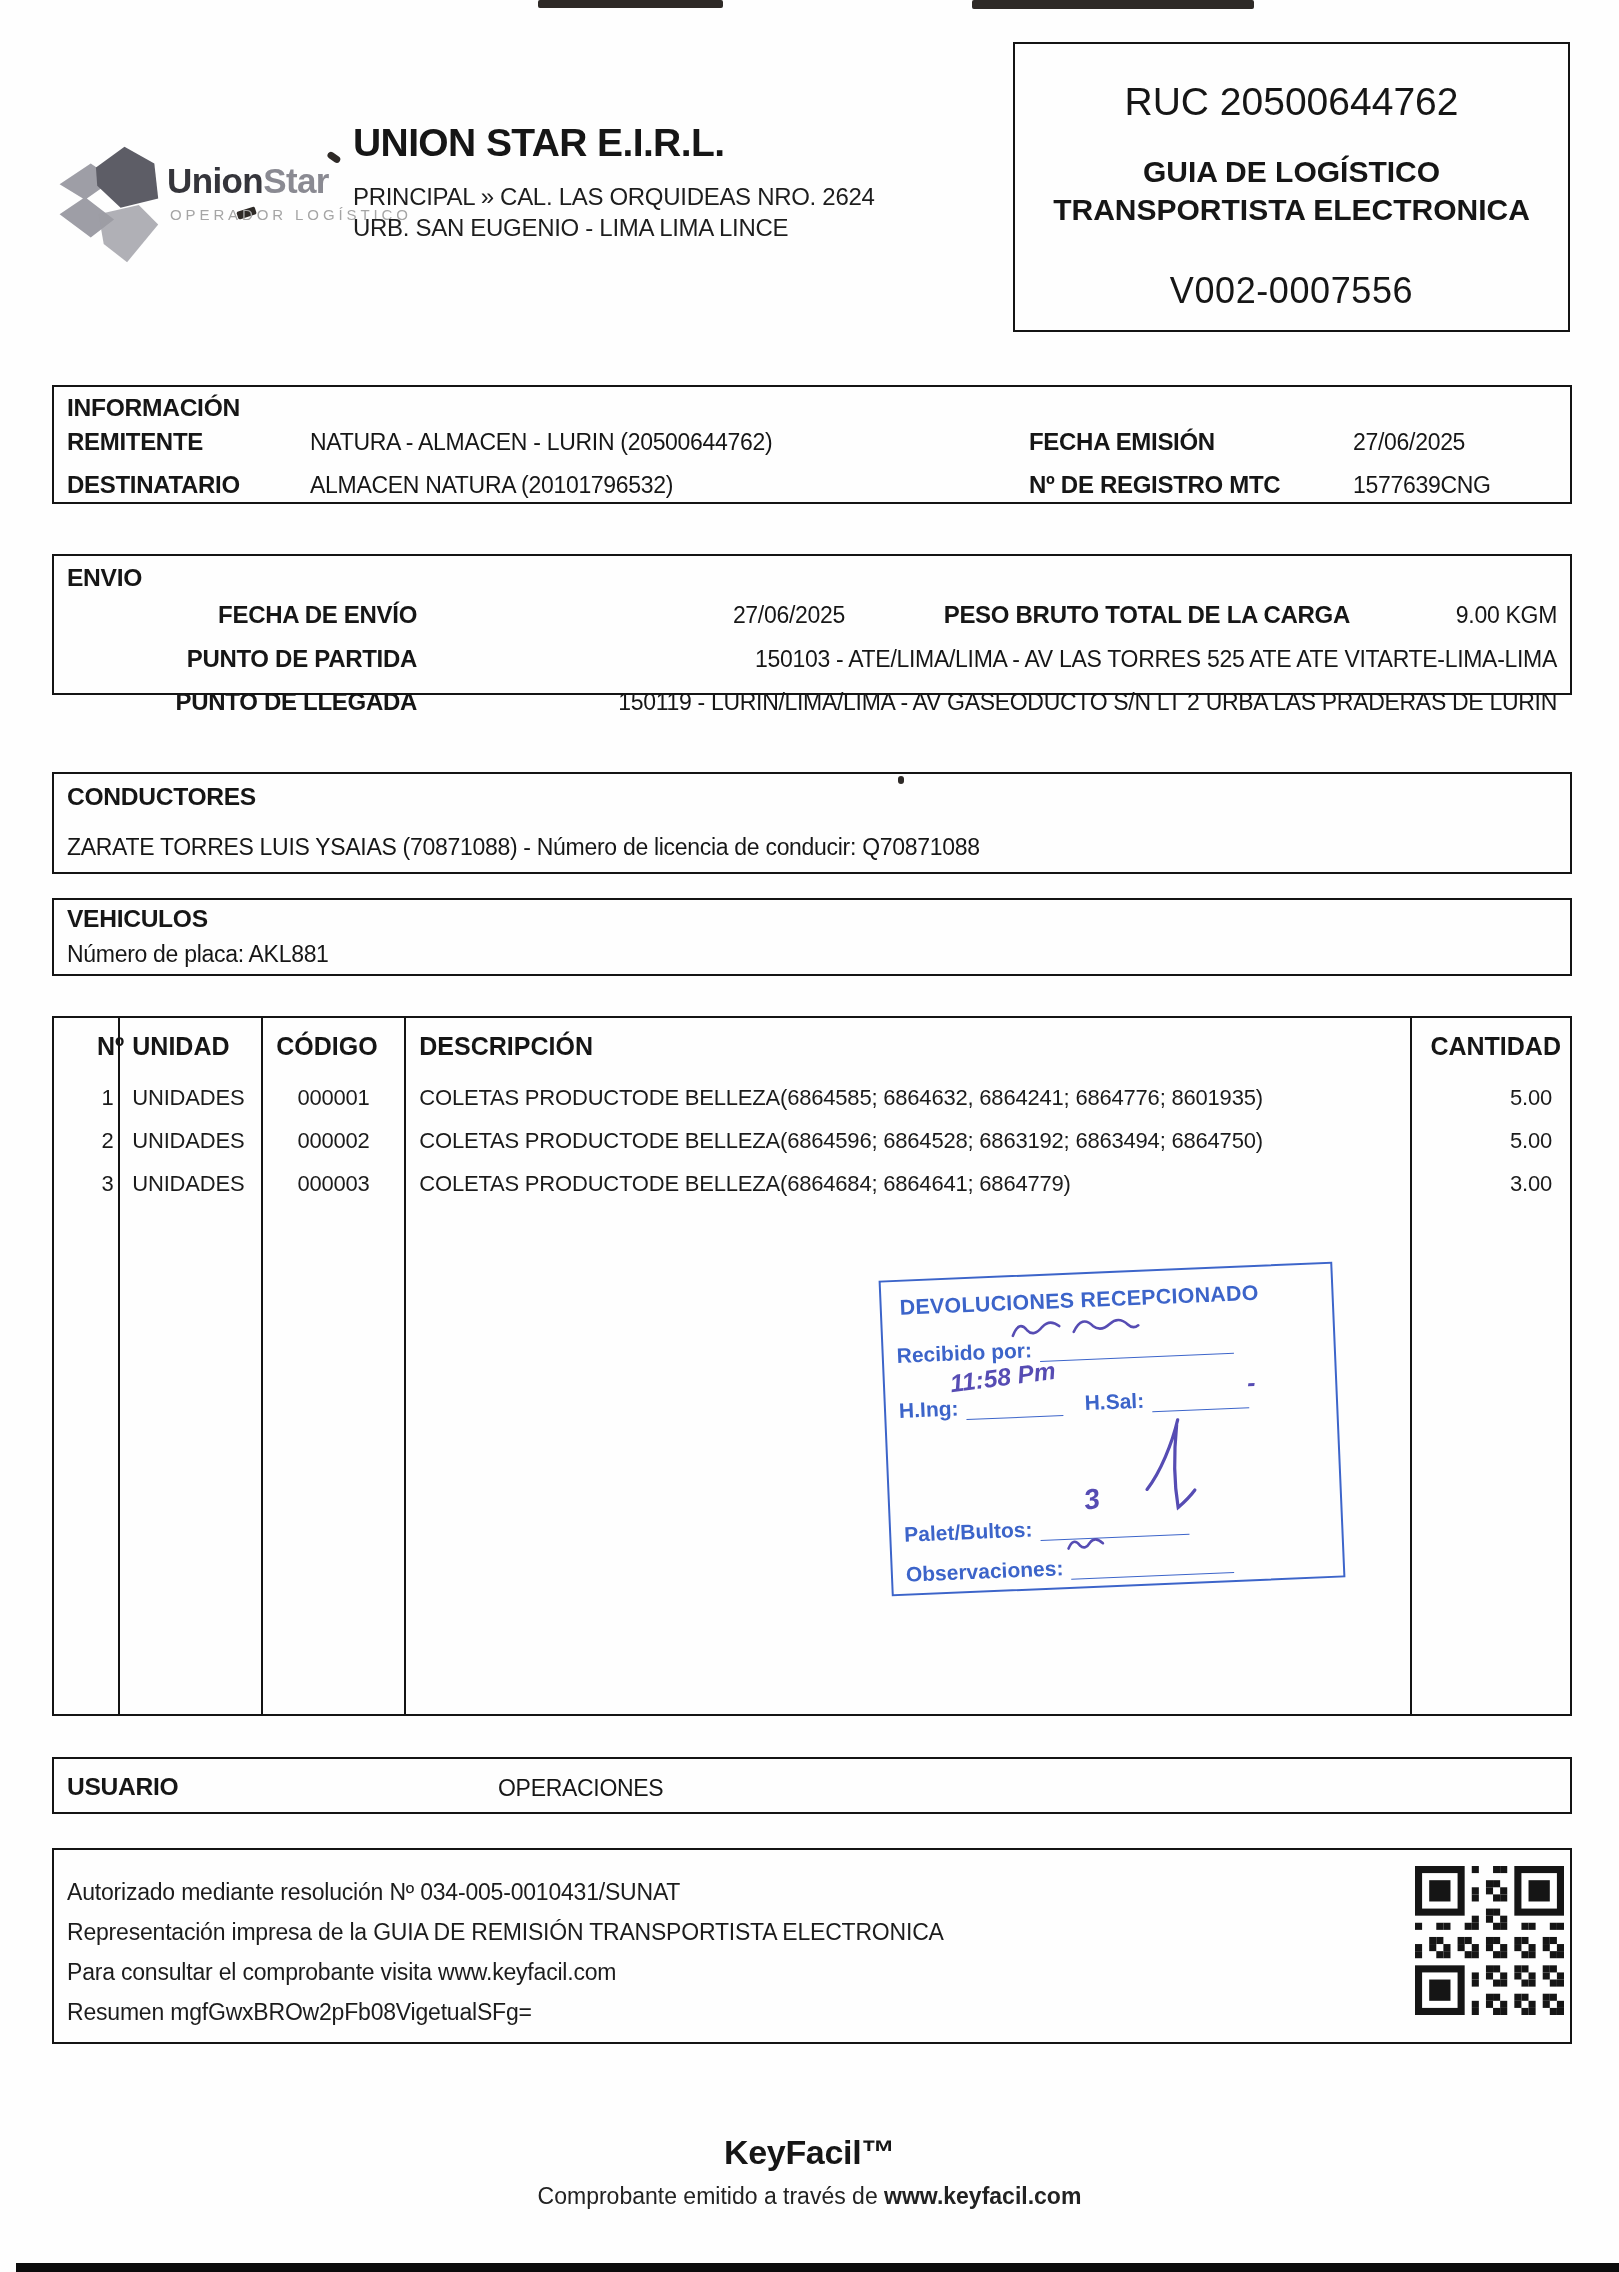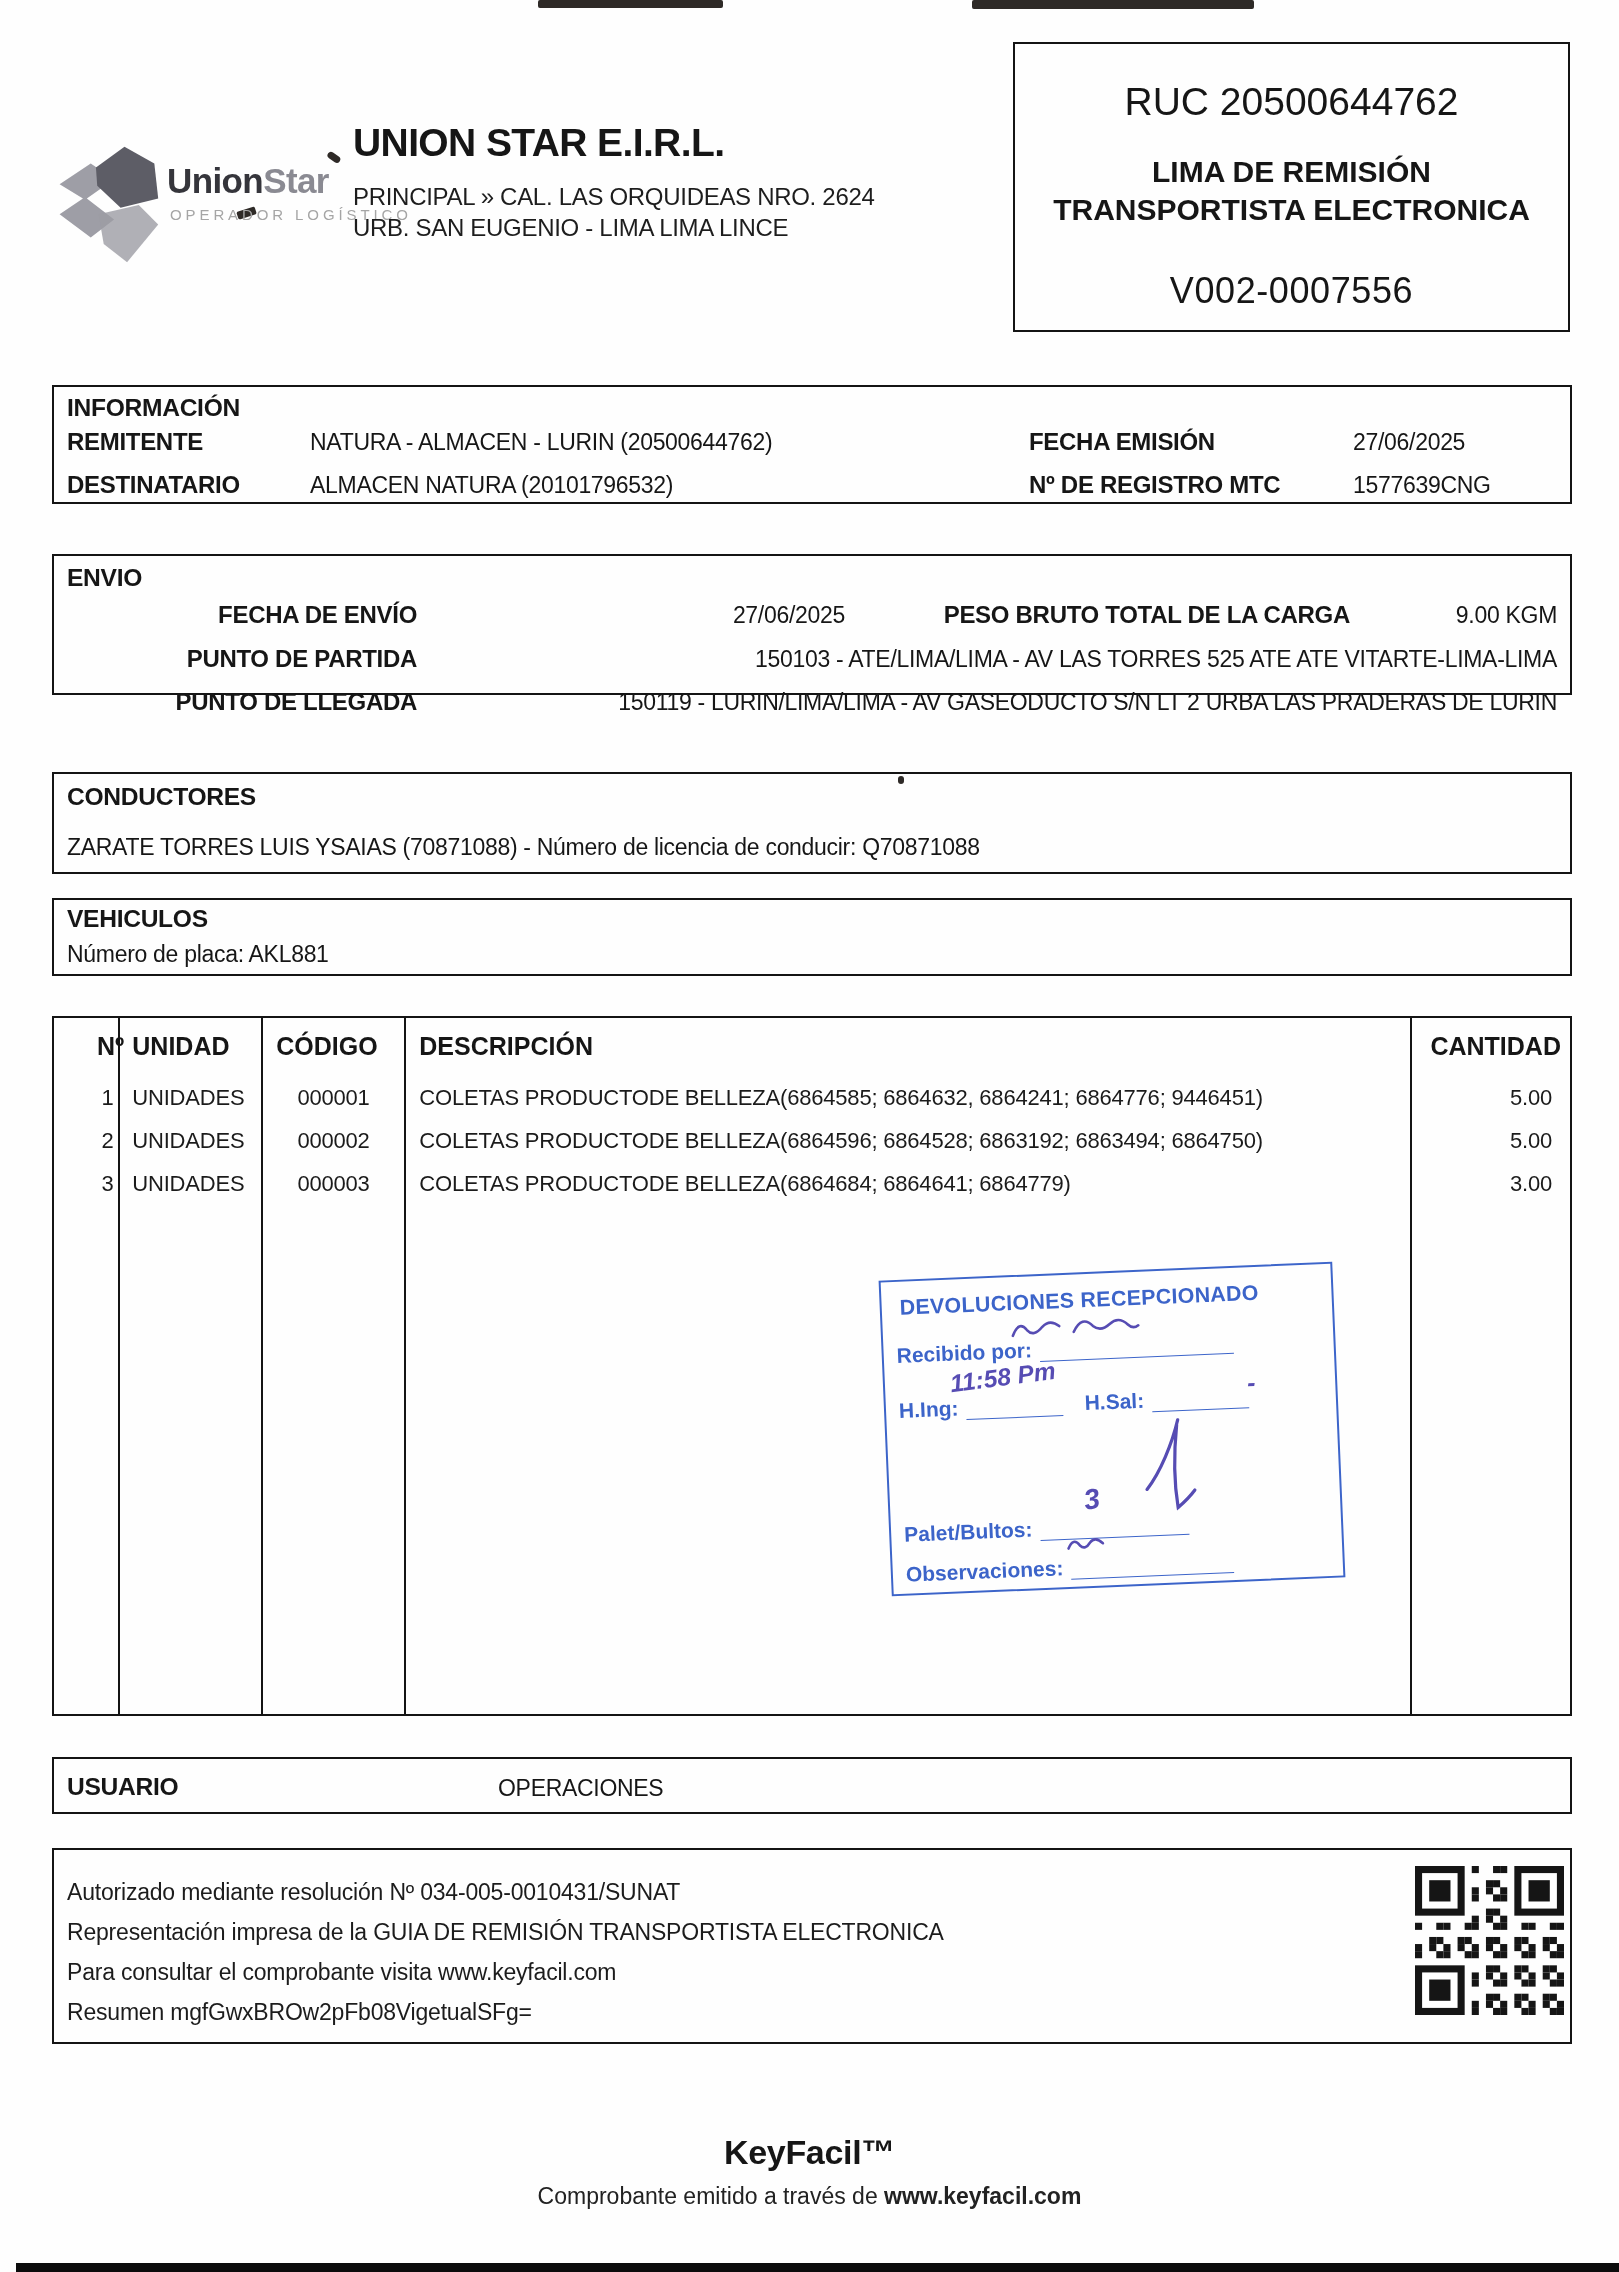--- a/index.html
+++ b/index.html
@@ -111,21 +111,21 @@
   </div>
   <div class="logo-text"><span class="logo-union">Union</span><span class="logo-star">Star</span></div>
   <div class="logo-tagline">OPERADOR LOGÍSTICO</div>
 
   <div class="company-name">UNION STAR E.I.R.L.</div>
   <div class="addr addr1">PRINCIPAL » CAL. LAS ORQUIDEAS NRO. 2624</div>
   <div class="addr addr2">URB. SAN EUGENIO - LIMA LIMA LINCE</div>
 
   <div class="doc-box">
     <div class="ruc">RUC 20500644762</div>
-    <div class="doc-type1">LIMA DE REMISIÓN</div>
+    <div class="doc-type1">GUIA DE LOGÍSTICO</div>
     <div class="doc-type2">TRANSPORTISTA ELECTRONICA</div>
     <div class="doc-num">V002-0007556</div>
   </div>
 
   <div class="box" id="box-info">
     <div class="sec-title" style="top:6.5px;">INFORMACIÓN</div>
     <div class="row" id="info-r1">
       <span class="lbl">REMITENTE</span>
       <span class="val">NATURA - ALMACEN - LURIN (20500644762)</span>
       <span class="lbl">FECHA EMISIÓN</span>
@@ -178,21 +178,21 @@
       <span class="c-unidad">UNIDAD</span>
       <span class="c-codigo">CÓDIGO</span>
       <span class="c-desc">DESCRIPCIÓN</span>
       <span class="c-cant">CANTIDAD</span>
     </div>
 
     <div class="td-row" style="top:67px;">
       <span class="c-num">1</span>
       <span class="c-unidad">UNIDADES</span>
       <span class="c-codigo">000001</span>
-      <span class="c-desc">COLETAS PRODUCTODE BELLEZA(6864585; 6864632, 6864241; 6864776; 9446451)</span>
+      <span class="c-desc">COLETAS PRODUCTODE BELLEZA(6864585; 6864632, 6864241; 6864776; 8601935)</span>
       <span class="c-cant">5.00</span>
     </div>
     <div class="td-row" style="top:110px;">
       <span class="c-num">2</span>
       <span class="c-unidad">UNIDADES</span>
       <span class="c-codigo">000002</span>
       <span class="c-desc">COLETAS PRODUCTODE BELLEZA(6864596; 6864528; 6863192; 6863494; 6864750)</span>
       <span class="c-cant">5.00</span>
     </div>
     <div class="td-row" style="top:153px;">

